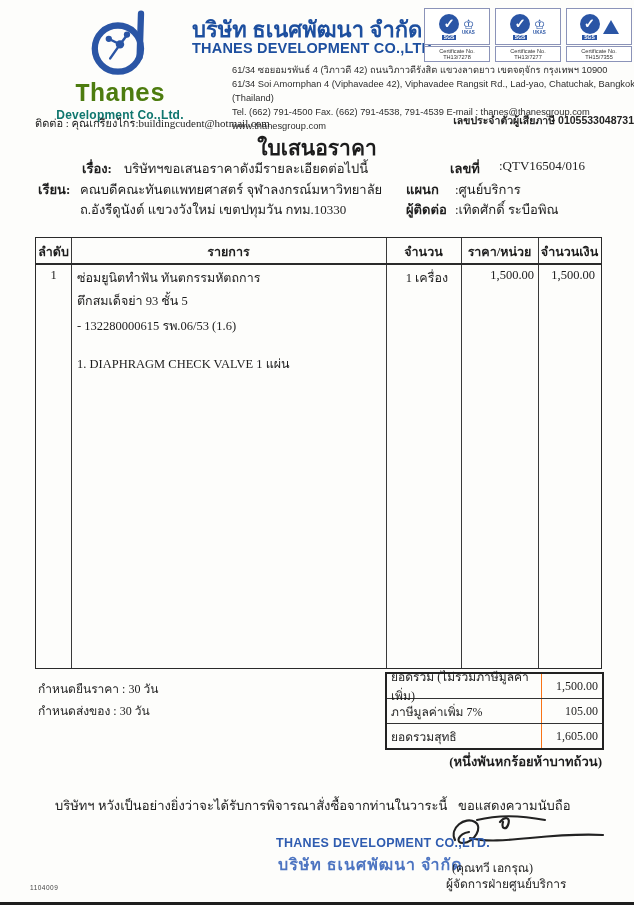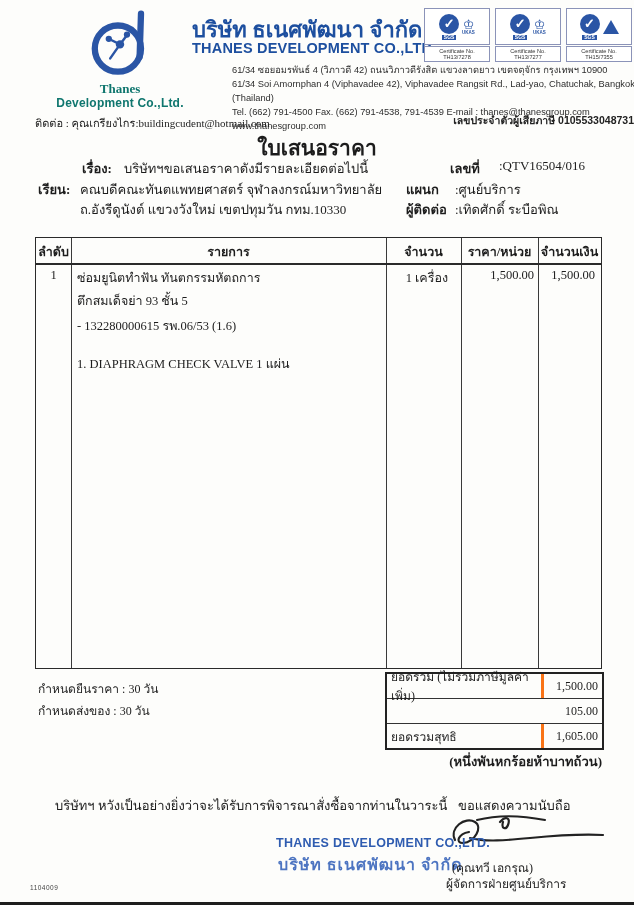--- a/index.html
+++ b/index.html
@@ -5,21 +5,21 @@
   html,body{margin:0;padding:0;background:#e8e8e6;}
   .sheet{
     position:relative;width:634px;height:905px;margin:0 auto;
     background:#fdfdfb;overflow:hidden;
     font-family:"Liberation Serif",serif;color:#1c1c1c;
   }
   .abs{position:absolute;}
 
   
   .logo-block{left:52px;top:8px;width:136px;text-align:center;}
-  .logo-name{font-family:Liberation Serif, serif;font-weight:bold;font-size:13px;color:#0f766e;line-height:1.05;}
+  .logo-name{font-family:Liberation Mono, monospace;font-weight:bold;font-size:25px;color:#4d7c0f;line-height:1.05;}
   .logo-sub{font-family:"Liberation Sans",sans-serif;font-weight:bold;font-size:12px;color:#0f766e;letter-spacing:.2px;}
   .co-th{left:192px;top:12px;font-weight:bold;font-size:22px;color:#1d4f9f;}
   .co-en{left:192px;top:40px;font-family:"Liberation Sans",sans-serif;font-weight:bold;font-size:14.5px;color:#1d4f9f;letter-spacing:.2px;}
   .addr{left:192px;top:63px;width:442px;font-family:"Liberation Sans",sans-serif;font-size:9.3px;color:#2d2d2d;line-height:14px;margin-left:40px;}
 
   .certs{left:424px;top:8px;display:flex;gap:5px;}
   .cert{width:66px;}
   .cert-logos{height:35px;border:1px solid #8b93b8;display:flex;align-items:center;justify-content:center;gap:3px;background:#fff;}
   .sgs-wrap{display:flex;flex-direction:column;align-items:center;line-height:1;}
   .sgs-circle{width:20px;height:20px;border-radius:50%;background:#2a55a5;color:#fff;display:flex;align-items:center;justify-content:center;font-size:13px;font-weight:bold;}
@@ -50,21 +50,21 @@
   .th{position:absolute;top:4px;text-align:center;font-size:12.5px;font-weight:bold;}
   .cell{position:absolute;font-size:12.5px;}
   .desc-line{line-height:23px;}
   .num{text-align:right;}
 
   
   .terms{left:38px;top:678px;font-size:12px;line-height:22px;}
   .totals{left:385px;top:672px;width:215px;border:2px solid #222;background:#fdfdfb;}
   .trow{display:flex;border-bottom:1px solid #333;height:24px;align-items:center;}
   .trow:last-child{border-bottom:none;}
-  .tlabel{width:150px;padding-left:4px;font-size:12px;border-right:3px solid #f97316;height:100%;display:flex;align-items:center;}
+  .tlabel{width:150px;padding-left:4px;font-size:12px;border-right:1px solid #f97316;height:100%;display:flex;align-items:center;}
   .tval{flex:1;text-align:right;padding-right:4px;font-size:12px;}
   .words{left:300px;top:751px;width:302px;text-align:right;font-weight:bold;font-size:13px;}
 
   
   .closing{left:55px;top:795px;font-size:13px;}
   .respect{left:458px;top:795px;font-size:13px;}
   .sig{left:445px;top:808px;}
   .stamp1{left:276px;top:836px;font-family:"Liberation Sans",sans-serif;font-weight:bold;font-size:12.5px;color:#2f5cb0;letter-spacing:.3px;}
   .stamp2{left:278px;top:852px;font-weight:bold;font-size:16px;color:#3a66bb;opacity:.9;letter-spacing:1px;}
   .signer-name{left:452px;top:858px;font-size:12px;}
@@ -187,20 +187,21 @@
     <div>กำหนดยืนราคา : 30 วัน</div>
     <div>กำหนดส่งของ  : 30 วัน</div>
   </div>
 
   <div class="abs totals">
     <div class="trow">
       <div class="tlabel">ยอดรวม (ไม่รวมภาษีมูลค่าเพิ่ม)</div>
       <div class="tval">1,500.00</div>
     </div>
     <div class="trow">
+      <div class="tlabel">ภาษีมูลค่าเพิ่ม 7%</div>
       <div class="tval">105.00</div>
     </div>
     <div class="trow">
       <div class="tlabel">ยอดรวมสุทธิ</div>
       <div class="tval">1,605.00</div>
     </div>
   </div>
   <div class="abs words">(หนึ่งพันหกร้อยห้าบาทถ้วน)</div>
 
   <div class="abs closing">บริษัทฯ หวังเป็นอย่างยิ่งว่าจะได้รับการพิจารณาสั่งซื้อจากท่านในวาระนี้</div>

